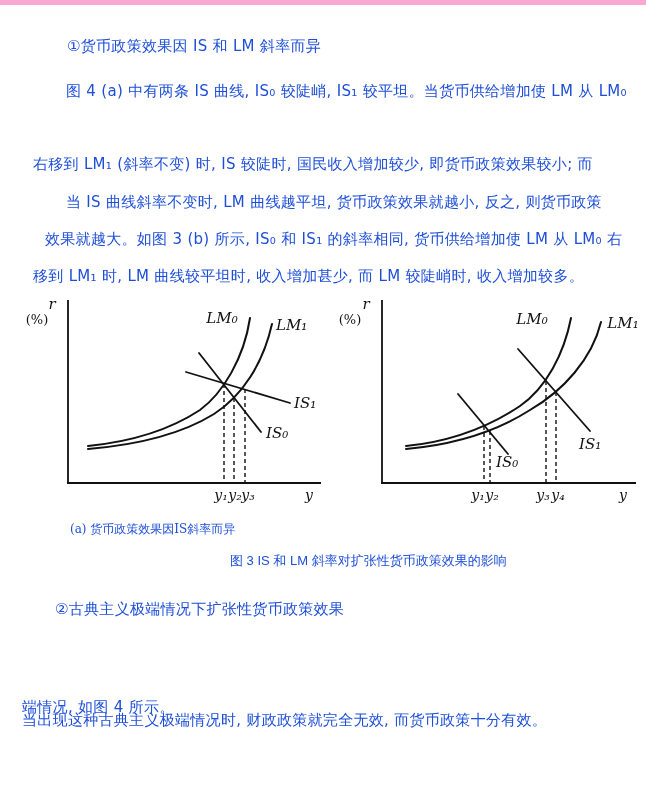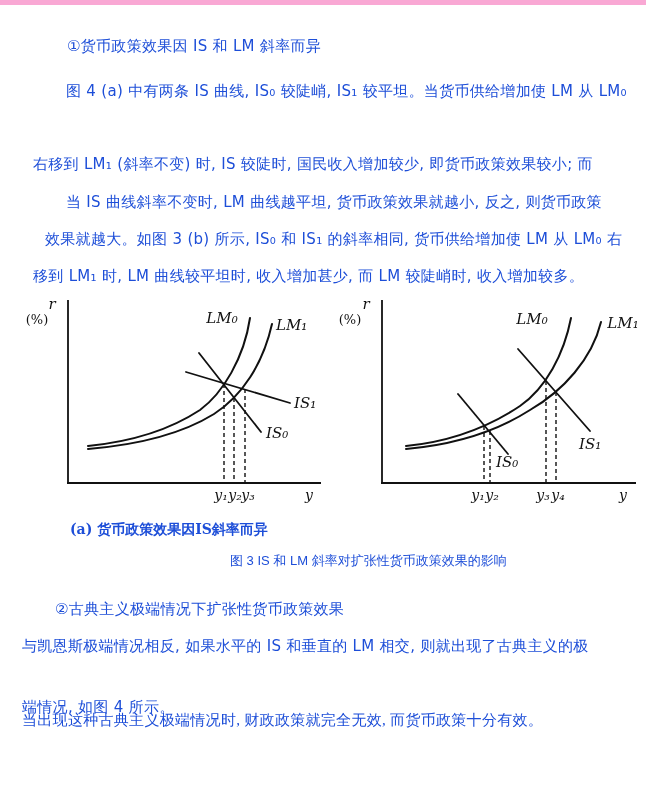--- a/index.html
+++ b/index.html
@@ -15,22 +15,22 @@
   .line{
     position:absolute;
     font-size:15px;
     line-height:19px;
     letter-spacing:0.3px;
     white-space:nowrap;
   }
   .caption{
     position:absolute;
     font-family:"DejaVu Serif",serif;
-    font-size:14px;
-    font-weight:bold;
+    font-size:12px;
+    font-weight:normal;
     white-space:nowrap;
   }
   .caption-main{
     position:absolute;
     font-family:Liberation Sans, sans-serif;
     font-size:13px;
     font-weight:normal;
     white-space:nowrap;
   }
   svg{position:absolute;}
@@ -120,17 +120,16 @@
     <text class="tick" x="162" y="204" text-anchor="middle">y₂</text>
     <text class="tick" x="213" y="204" text-anchor="middle">y₃</text>
     <text class="tick" x="228" y="204" text-anchor="middle">y₄</text>
     <text class="tick" x="293" y="204" text-anchor="middle">y</text>
   </svg>
 
   <div class="caption" style="left:70px;top:516px;">(a) 货币政策效果因IS斜率而异</div>
   <div class="caption-main" style="left:230px;top:547px;">图 3 IS 和 LM 斜率对扩张性货币政策效果的影响</div>
 
   <div class="line" style="left:55px;top:595px;">②古典主义极端情况下扩张性货币政策效果</div>
-  <div class="line" style="left:22px;top:632px;">与凯恩斯极端情况相反, 如果水平的 IS 和垂直的 LM 相交, 则就出现了古典主义的极</div>
   <div class="line" style="left:22px;top:669px;margin-top:24px;">端情况, 如图 4 所示。</div>
-  <div class="line" style="left:22px;top:706px;font-family:Liberation Serif, serif;">当出现这种古典主义极端情况时, 财政政策就完全无效, 而货币政策十分有效。</div>
+  <div class="line" style="left:22px;top:706px;">当出现这种古典主义极端情况时, 财政政策就完全无效, 而货币政策十分有效。</div>
 
 </div>
 
 </body></html>

